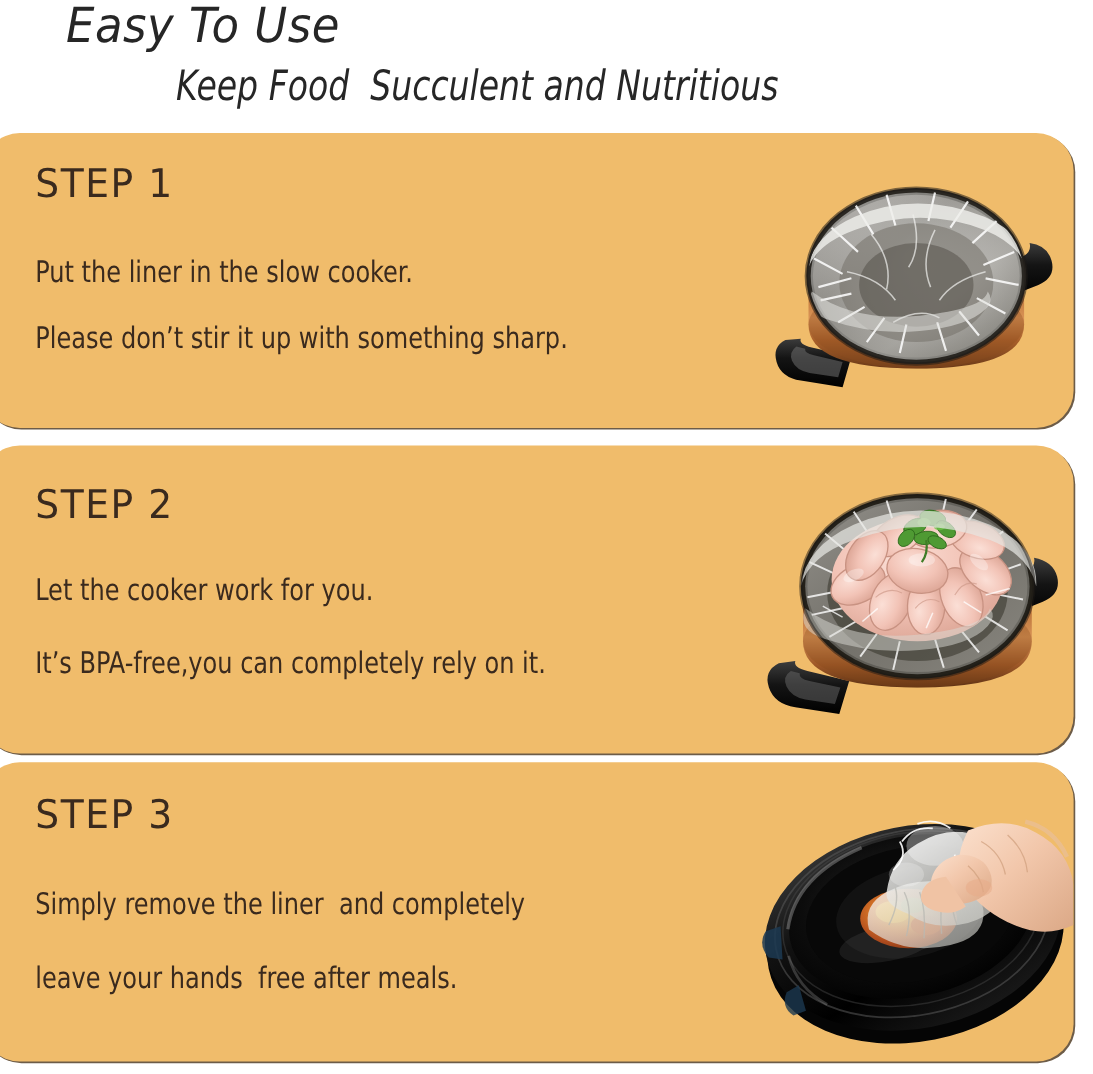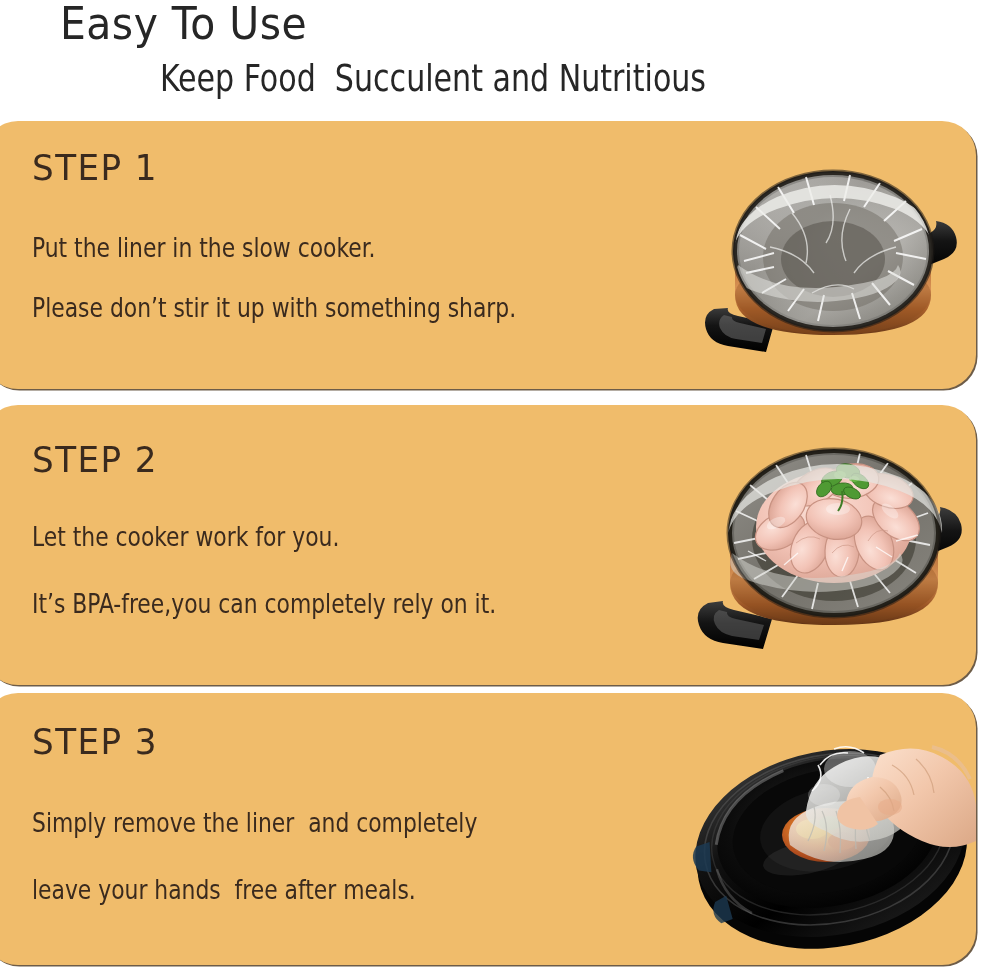--- a/index.html
+++ b/index.html
@@ -16,20 +16,21 @@
     font-family: "DejaVu Sans", sans-serif;
     -webkit-font-smoothing: antialiased;
   }
 
   
   #header {
     position: absolute;
     left: 0; top: 0;
     width: 994px;
     height: 112px;
+    font-style: italic;
   }
   #headline {
     position: absolute;
     left: 60px;
     top: -2px;
     font-family: "DejaVu Sans", sans-serif;
     font-size: 44px;
     font-weight: 400;
     letter-spacing: 0.5px;
     color: #262626;

